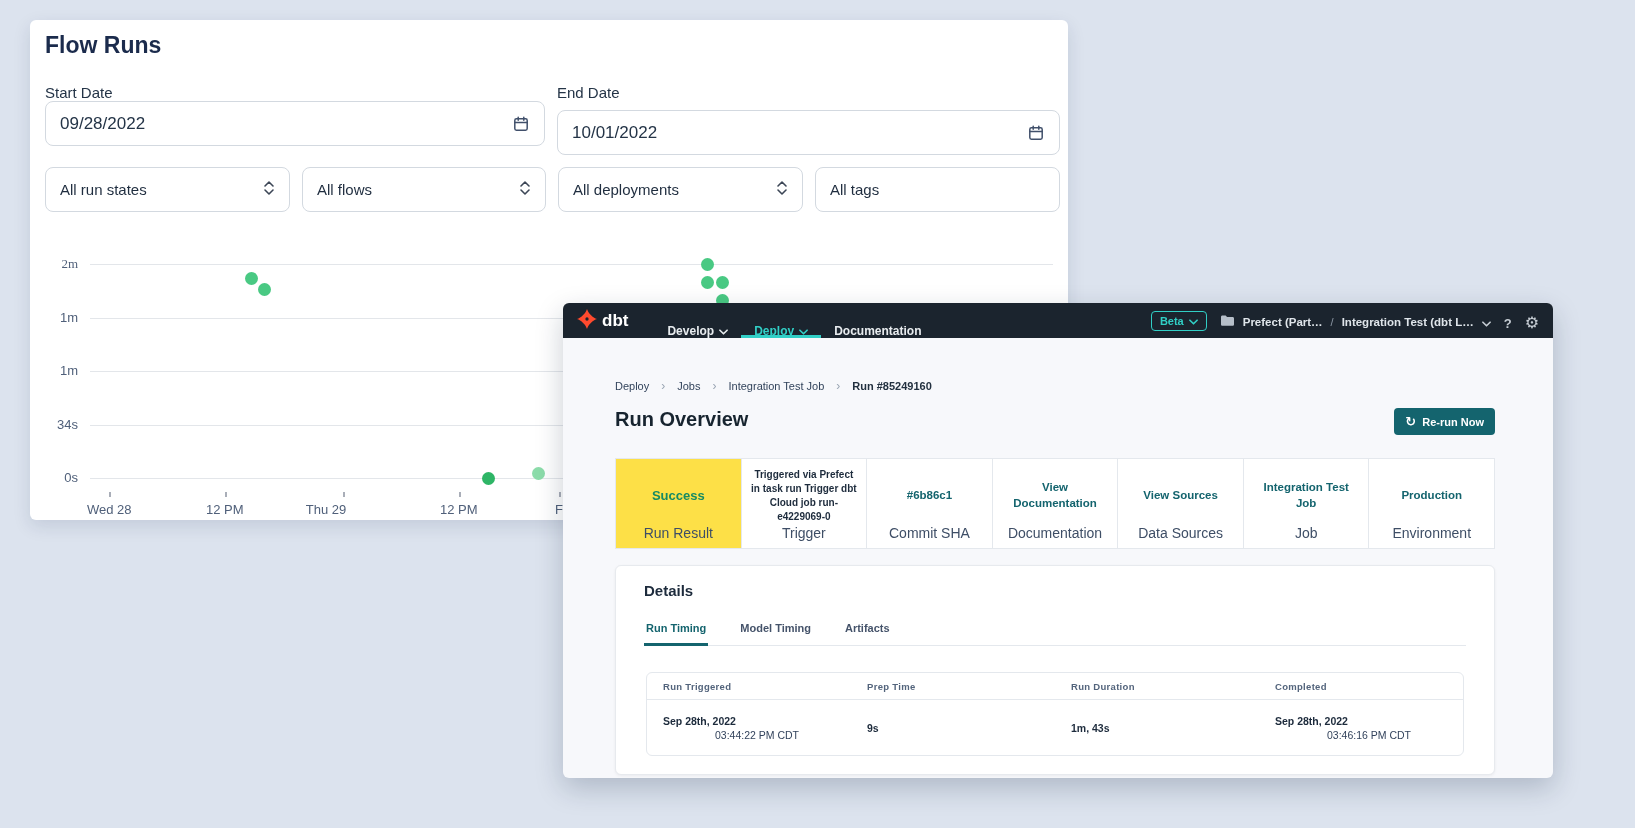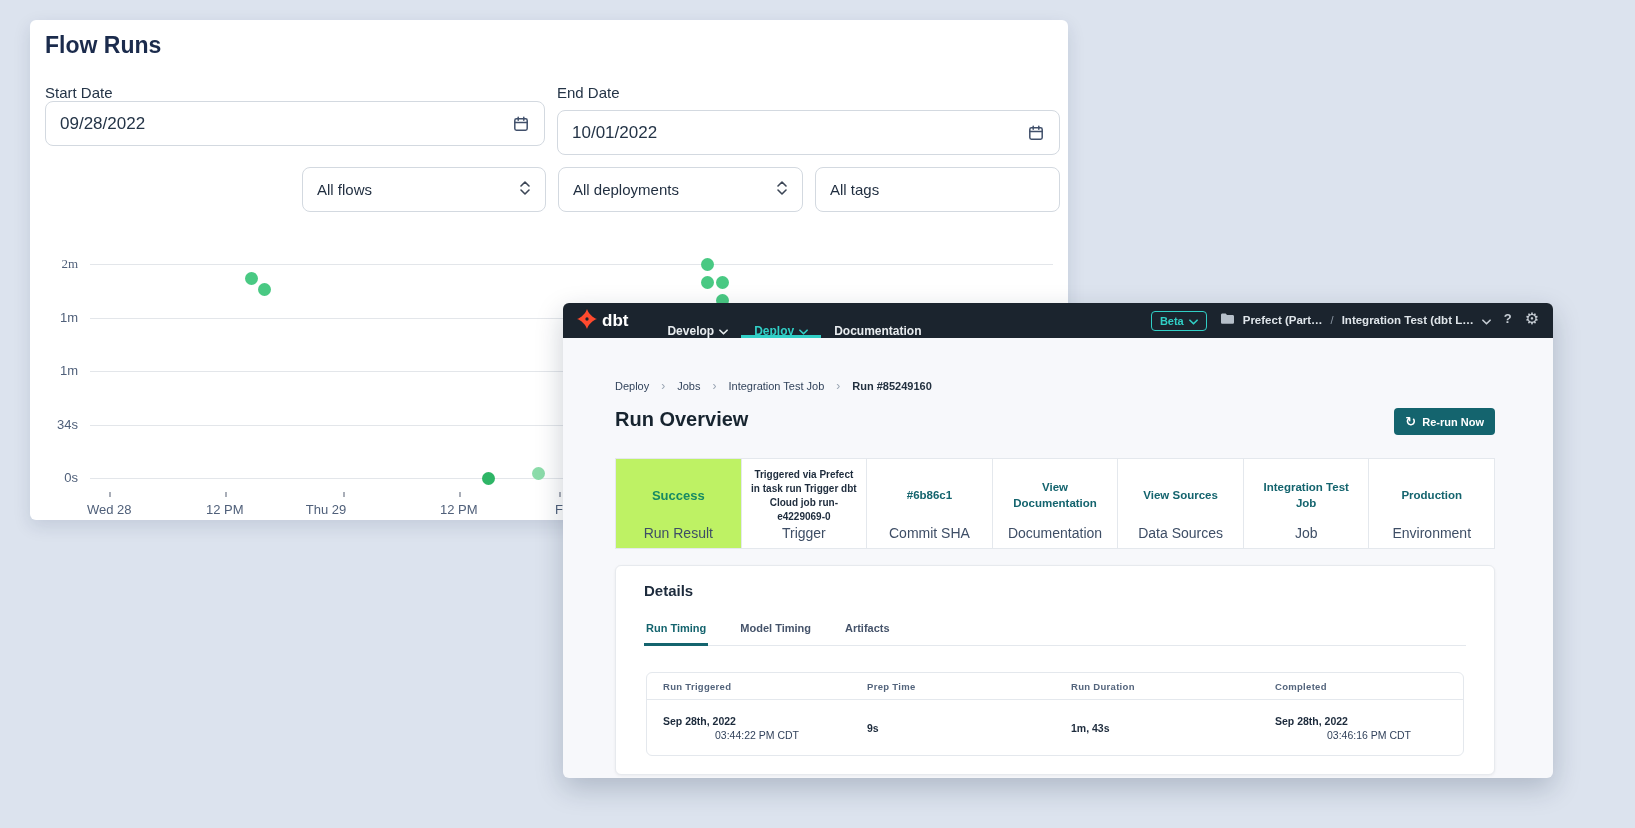--- a/index.html
+++ b/index.html
@@ -70,21 +70,21 @@
     display:flex; align-items:center; padding:0 14px;
   }
   .nav-logo { display:flex; align-items:center; gap:5px; }
   .logo-text { font-size:17px; font-weight:700; color:#fff; }
   .nav-links { display:flex; align-items:flex-end; height:35px; margin-left:26px; }
   .nav-link {
     display:flex; align-items:center; gap:5px; padding:0 13px;
     font-size:12px; font-weight:600; color:#e8ecef; cursor:pointer;
   }
   .nav-link.active { color:#31cfc6; box-shadow:inset 0 -3px 0 #31cfc6; }
-  .nav-right { margin-left:auto; display:flex; align-items:flex-start; gap:13px; }
+  .nav-right { margin-left:auto; display:flex; align-items:flex-end; gap:13px; }
   .beta-pill {
     display:flex; align-items:center; gap:5px;
     border:1px solid #31cfc6; color:#31cfc6; border-radius:4px;
     font-size:11px; font-weight:700; padding:3px 8px; cursor:pointer;
   }
   .proj-group { display:flex; align-items:center; gap:8px; cursor:pointer; }
   .proj-name, .env-name { font-size:11.5px; font-weight:600; color:#dfe5ea; }
   .path-sep { font-size:11px; color:#8d98a5; }
   .nav-glyph { color:#c6cdd4; cursor:pointer; }
   .help-glyph { font-size:13px; font-weight:700; }
@@ -106,21 +106,21 @@
 
   .summary {
     position:absolute; left:52px; top:155px; width:880px; height:91px;
     display:flex; background:#fff; border:1px solid #e4e8ed;
   }
   .sum-cell {
     flex:1; position:relative; display:flex; flex-direction:column;
     align-items:center; justify-content:center; padding:4px 8px 20px;
   }
   .sum-cell + .sum-cell { border-left:1px solid #e4e8ed; }
-  .sum-cell.success { background:#bef264; }
+  .sum-cell.success { background:#fde047; }
   .sum-value-success { font-size:13px; font-weight:700; color:#178a63; }
   .sum-value-text { font-size:10px; font-weight:700; color:#1d2b3c; text-align:center; line-height:1.4; }
   .sum-value-link { font-size:11.5px; font-weight:700; color:#14646e; text-align:center; line-height:1.35; cursor:pointer; }
   .sum-label {
     position:absolute; bottom:7px; left:0; width:100%;
     text-align:center; font-size:14px; color:#3e4e66;
   }
 
   .details-card {
     position:absolute; left:52px; top:262px; width:880px; height:210px;
@@ -167,20 +167,26 @@
   <div class="pf-input inp-end">
     <input readonly="" value="10/01/2022" style="">
     <span class="pf-cal">
       <svg width="18" height="18" viewBox="0 0 18 18" fill="none">
           <rect x="2.8" y="3.8" width="12.4" height="11.4" rx="1.6" stroke="#41506b" stroke-width="1.5"></rect>
           <path d="M6.2 2.2v3M11.8 2.2v3M2.8 7.6h12.4" stroke="#41506b" stroke-width="1.5" stroke-linecap="round"></path>
         </svg>
     </span>
   </div>
 
+  <div class="pf-select sel-states">
+    <span>All run states</span>
+    <span><svg width="12" height="16" viewBox="0 0 12 16" fill="none">
+          <path d="M2 6l4-4 4 4M2 10l4 4 4-4" stroke="#3c4656" stroke-width="1.6" stroke-linecap="round" stroke-linejoin="round"></path>
+        </svg></span>
+  </div>
   <div class="pf-select sel-flows">
     <span>All flows</span>
     <span><svg width="12" height="16" viewBox="0 0 12 16" fill="none">
           <path d="M2 6l4-4 4 4M2 10l4 4 4-4" stroke="#3c4656" stroke-width="1.6" stroke-linecap="round" stroke-linejoin="round"></path>
         </svg></span>
   </div>
   <div class="pf-select sel-deploy">
     <span>All deployments</span>
     <span><svg width="12" height="16" viewBox="0 0 12 16" fill="none">
           <path d="M2 6l4-4 4 4M2 10l4 4 4-4" stroke="#3c4656" stroke-width="1.6" stroke-linecap="round" stroke-linejoin="round"></path>

